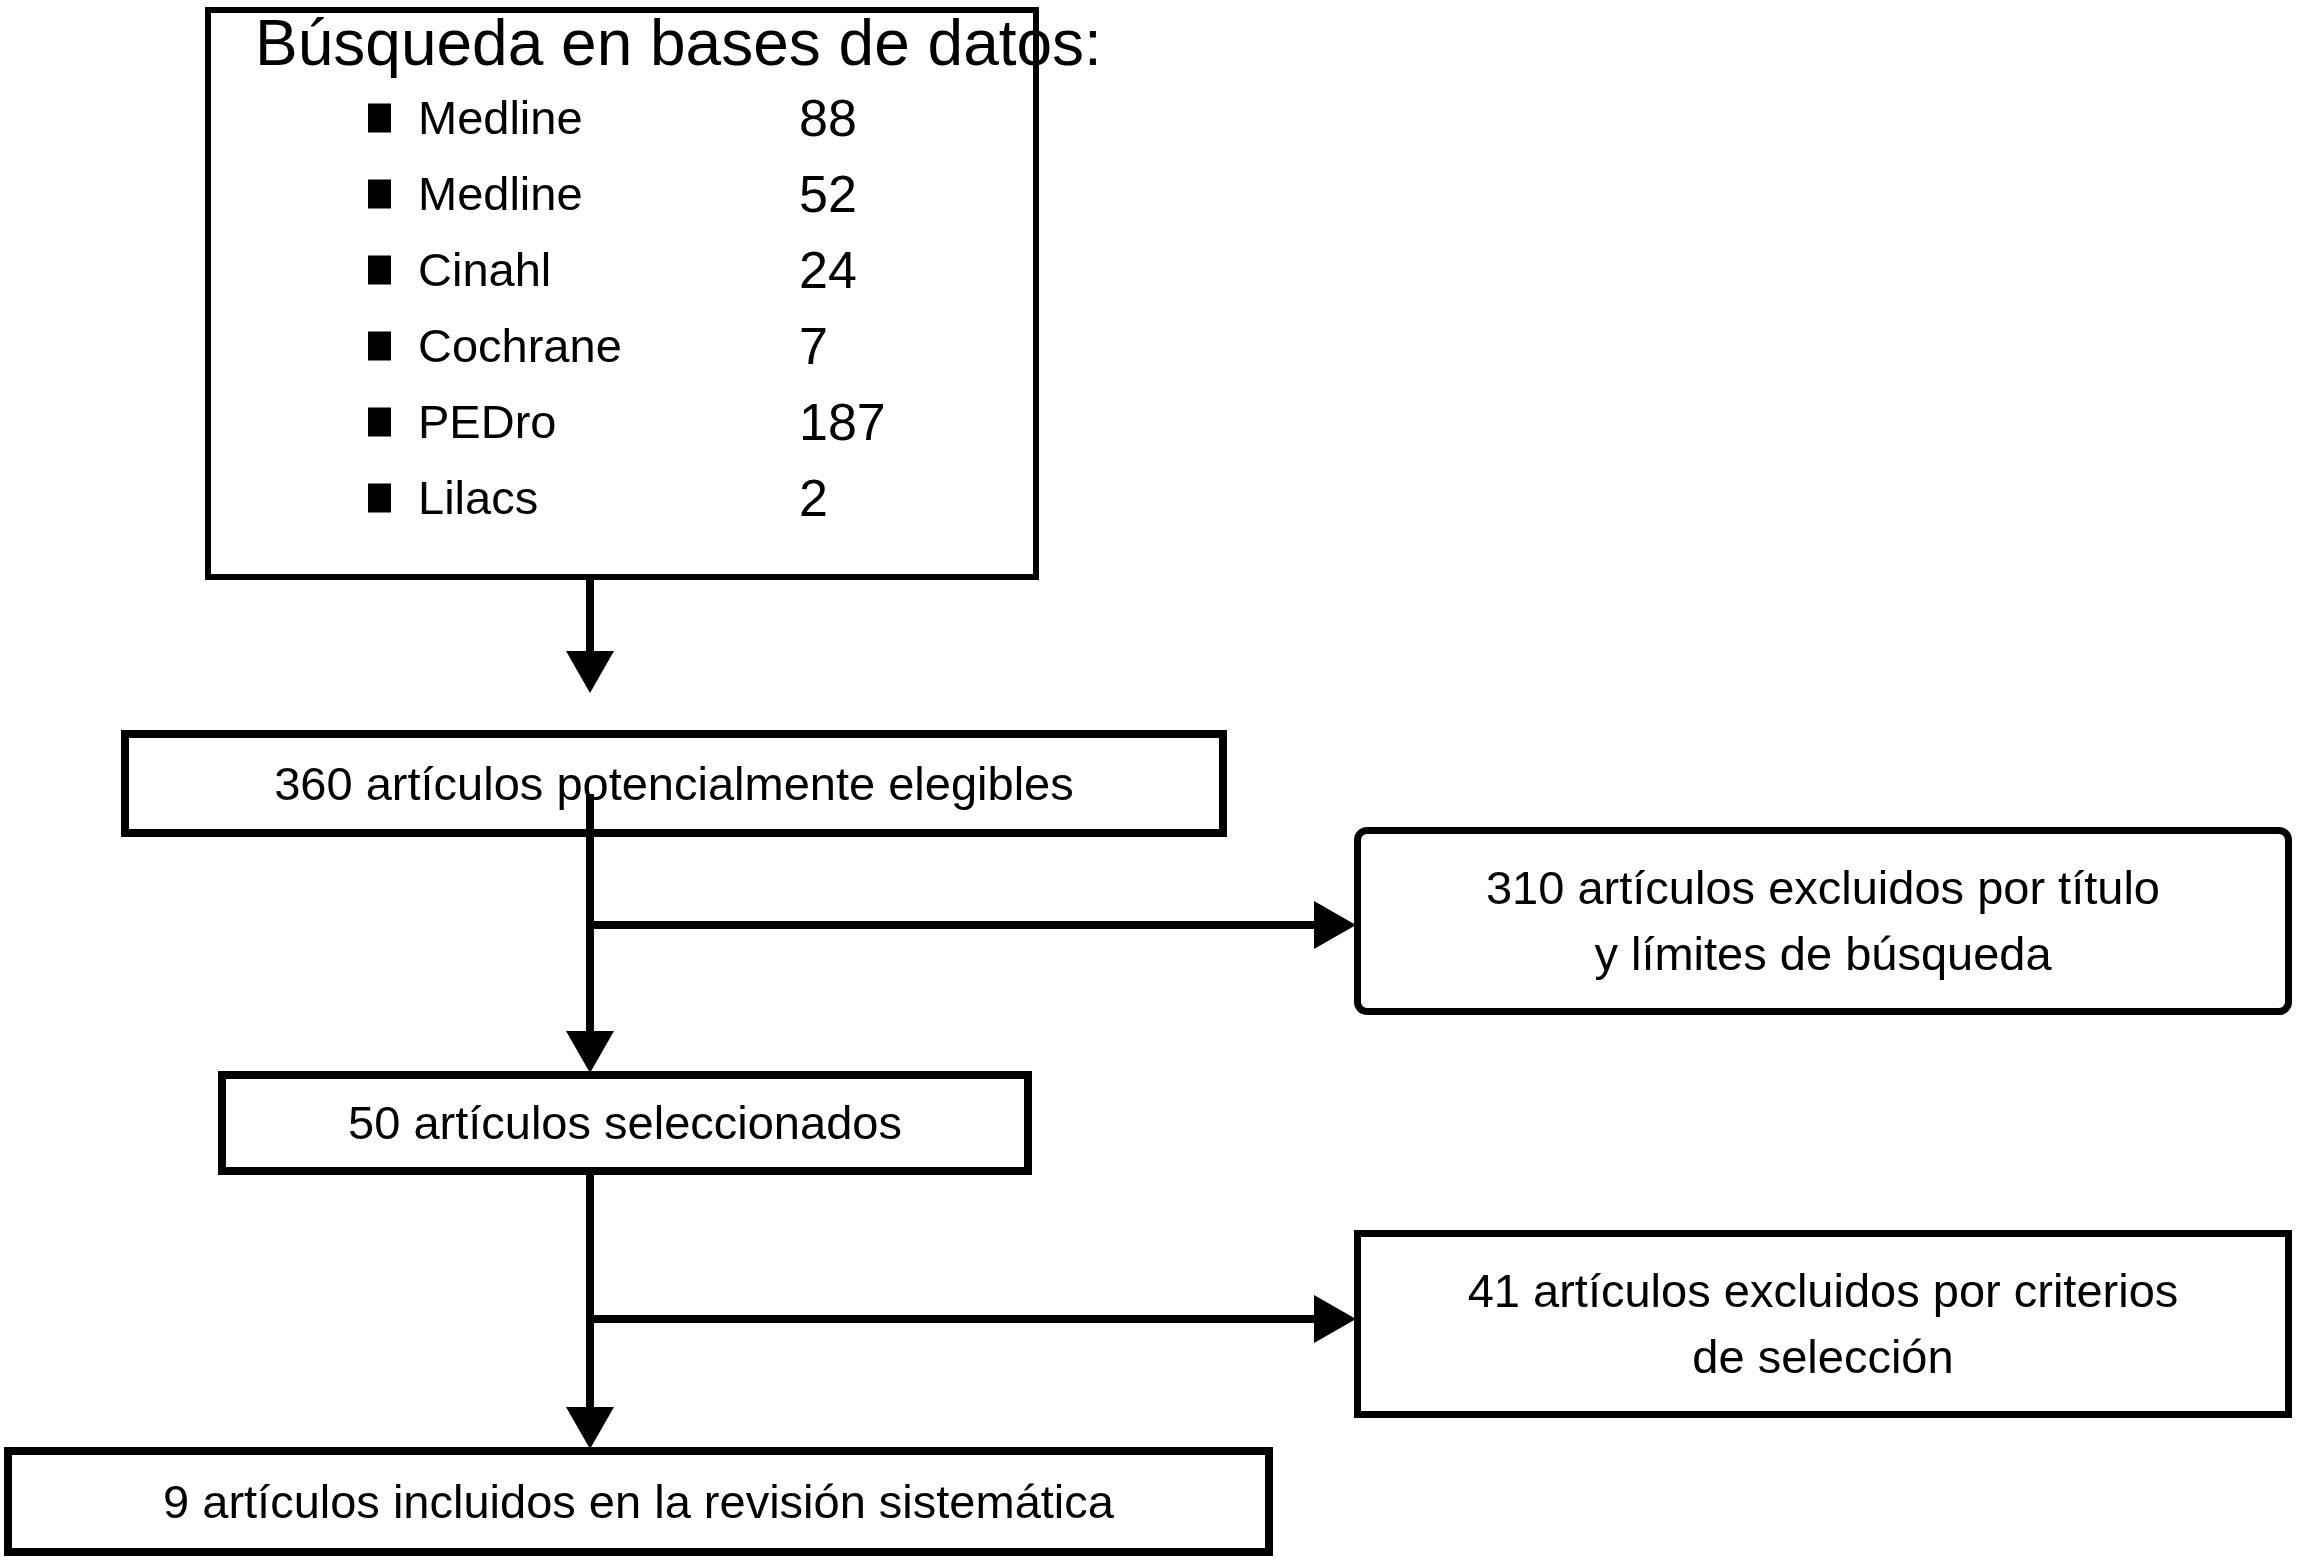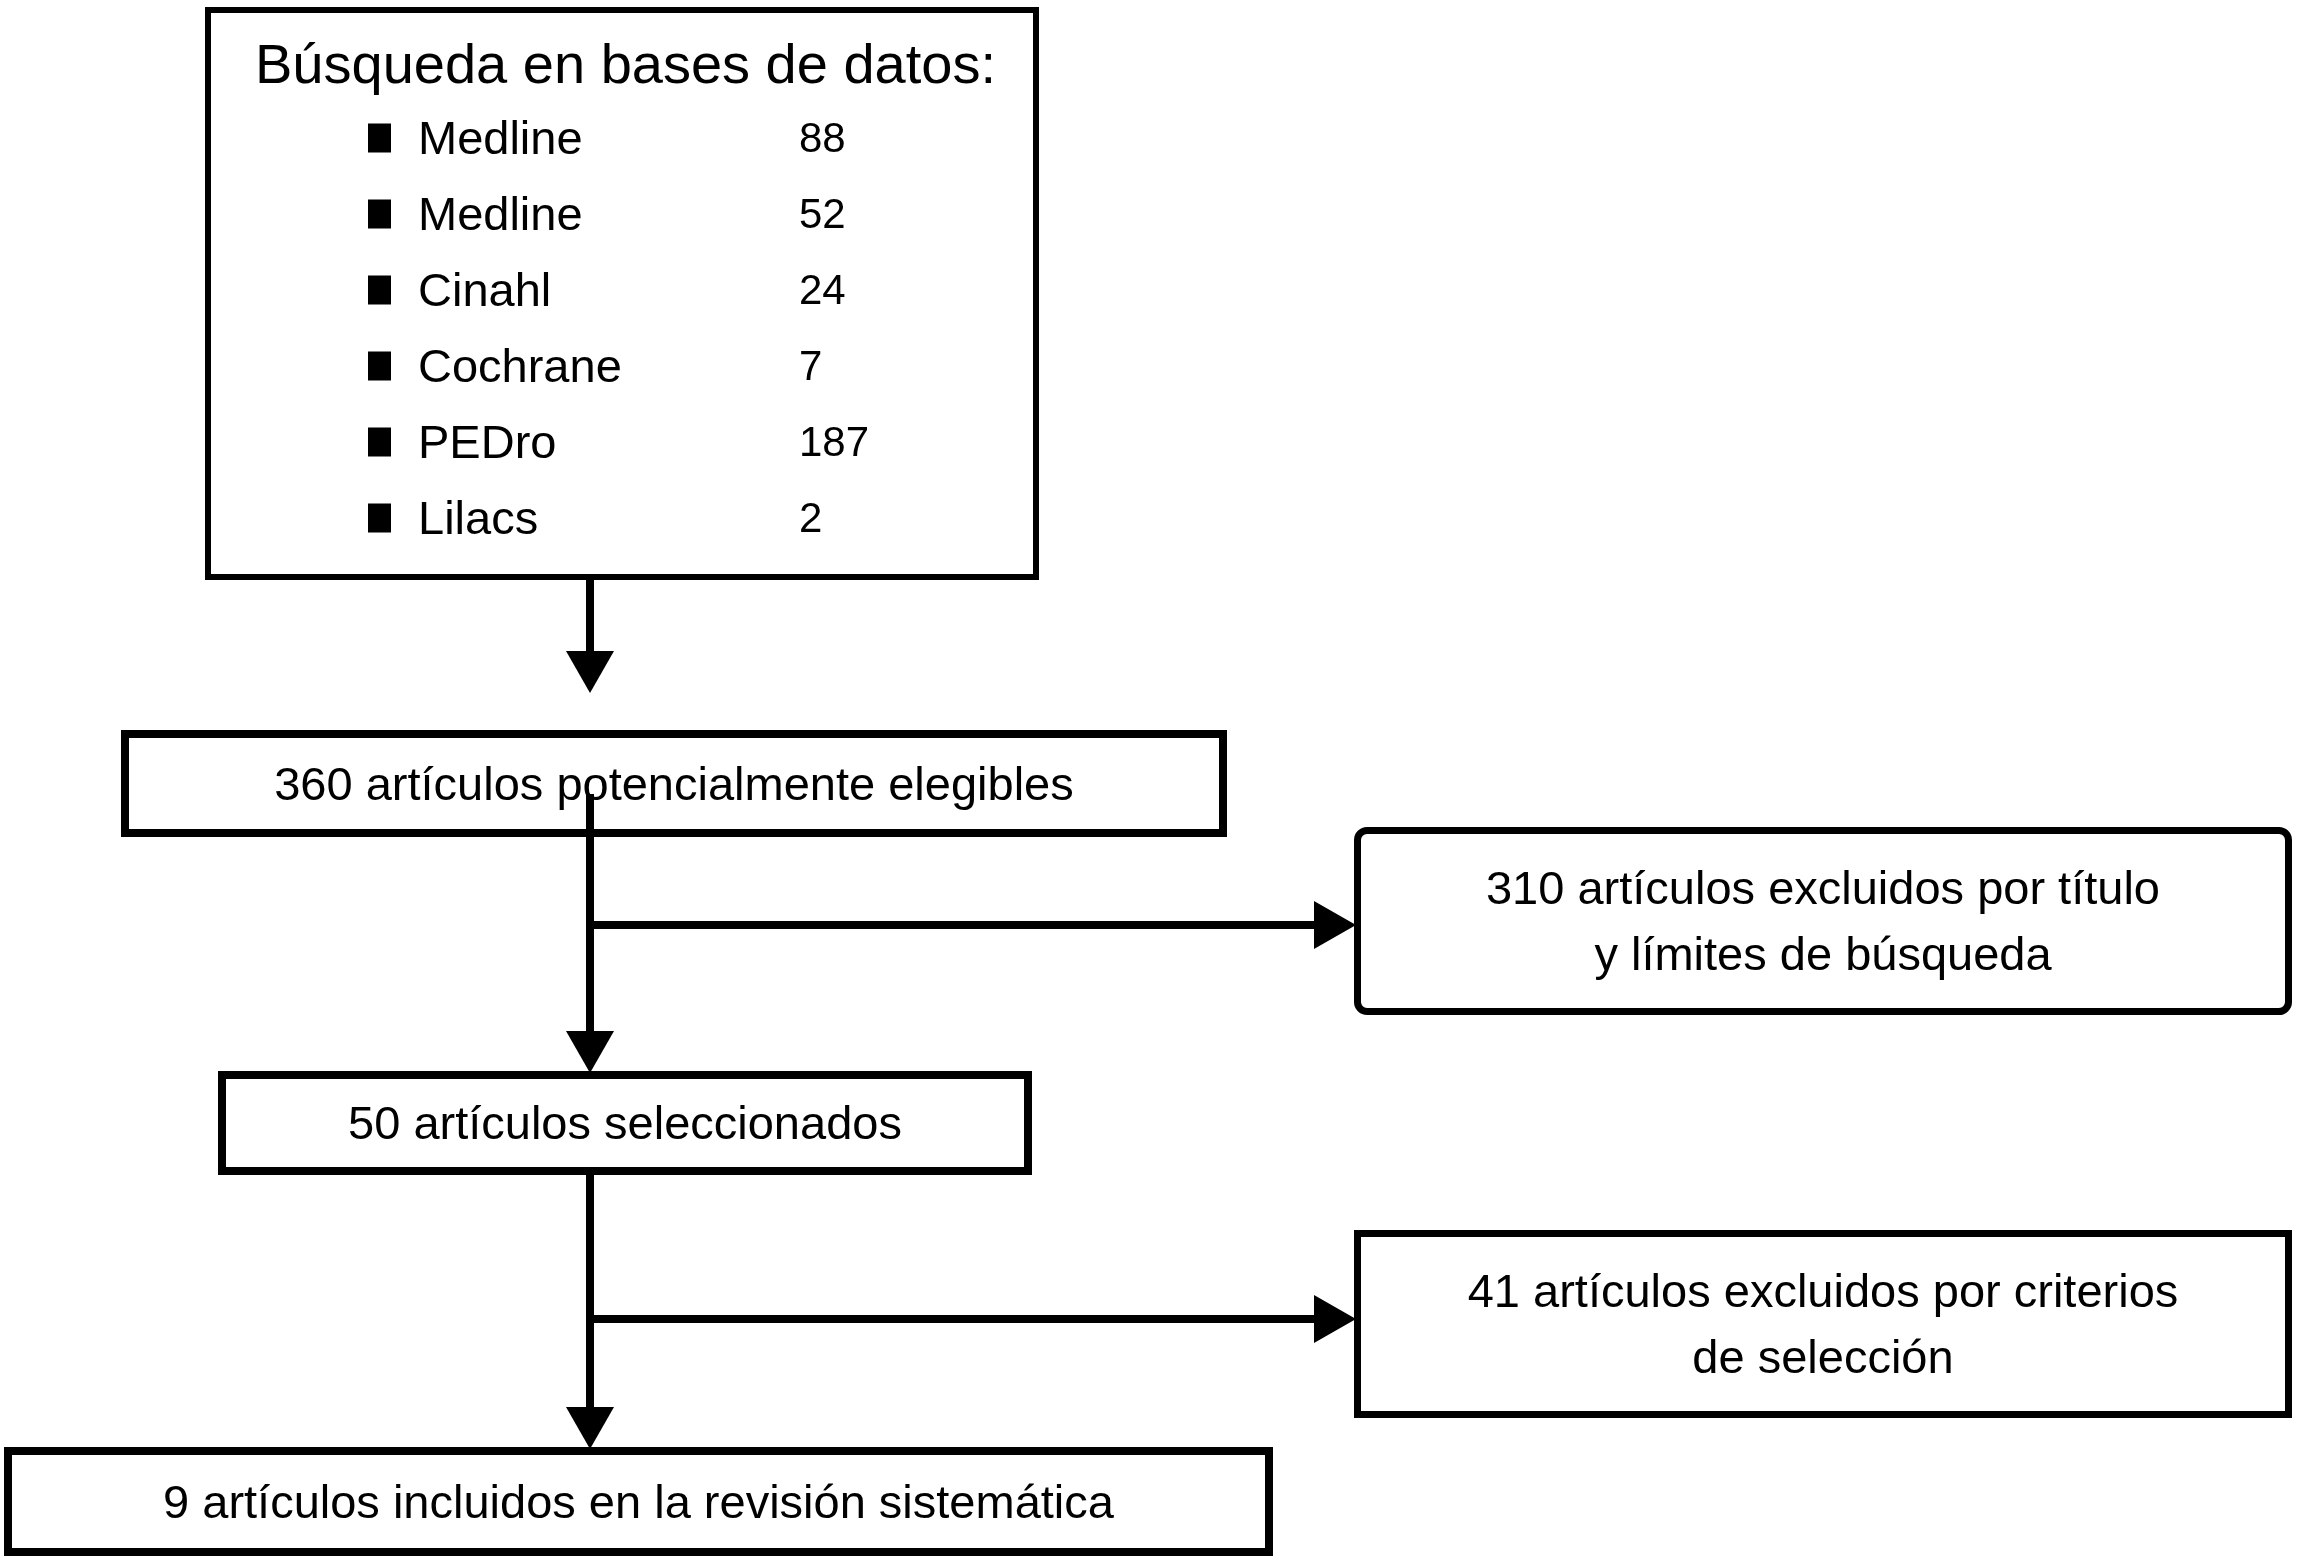--- a/index.html
+++ b/index.html
@@ -34,22 +34,22 @@
   }
 
   #search-box {
     left: 205px; top: 7px;
     width: 834px; height: 573px;
     border-width: 6px;
     display: block;
     text-align: left;
   }
   #search-title {
-    margin: 20px 0 0 44px;
-    font-size: 56px;
+    margin: 0 0 0 44px;
+    font-size: 64px;
     line-height: 61px;
     white-space: nowrap;
   }
   #database-list { margin-top: 6px; }
   .db-row { position: relative; height: 76px; }
   .db-bullet {
     position: absolute;
     left: 157px; top: 50%;
     width: 23px; height: 29px;
     transform: translateY(-50%);
@@ -59,21 +59,21 @@
     position: absolute;
     left: 207px; top: 50%;
     transform: translateY(-50%);
     font-size: 47px;
     white-space: nowrap;
   }
   .db-count {
     position: absolute;
     left: 588px; top: 50%;
     transform: translateY(-50%);
-    font-size: 42px;
+    font-size: 52px;
     white-space: nowrap;
   }
 
   #eligible-box  { left: 121px;  top: 730px;  width: 1106px; height: 107px; }
   #excluded-title-box  { left: 1354px; top: 827px;  width: 938px;  height: 188px; border-width: 7px; border-radius: 13px; }
   #selected-box  { left: 218px;  top: 1071px; width: 814px;  height: 104px; }
   #excluded-criteria-box { left: 1354px; top: 1230px; width: 938px; height: 188px; border-width: 7px; }
   #included-box  { left: 4px;    top: 1447px; width: 1269px; height: 109px; }
 
   .box .line { white-space: nowrap; }

